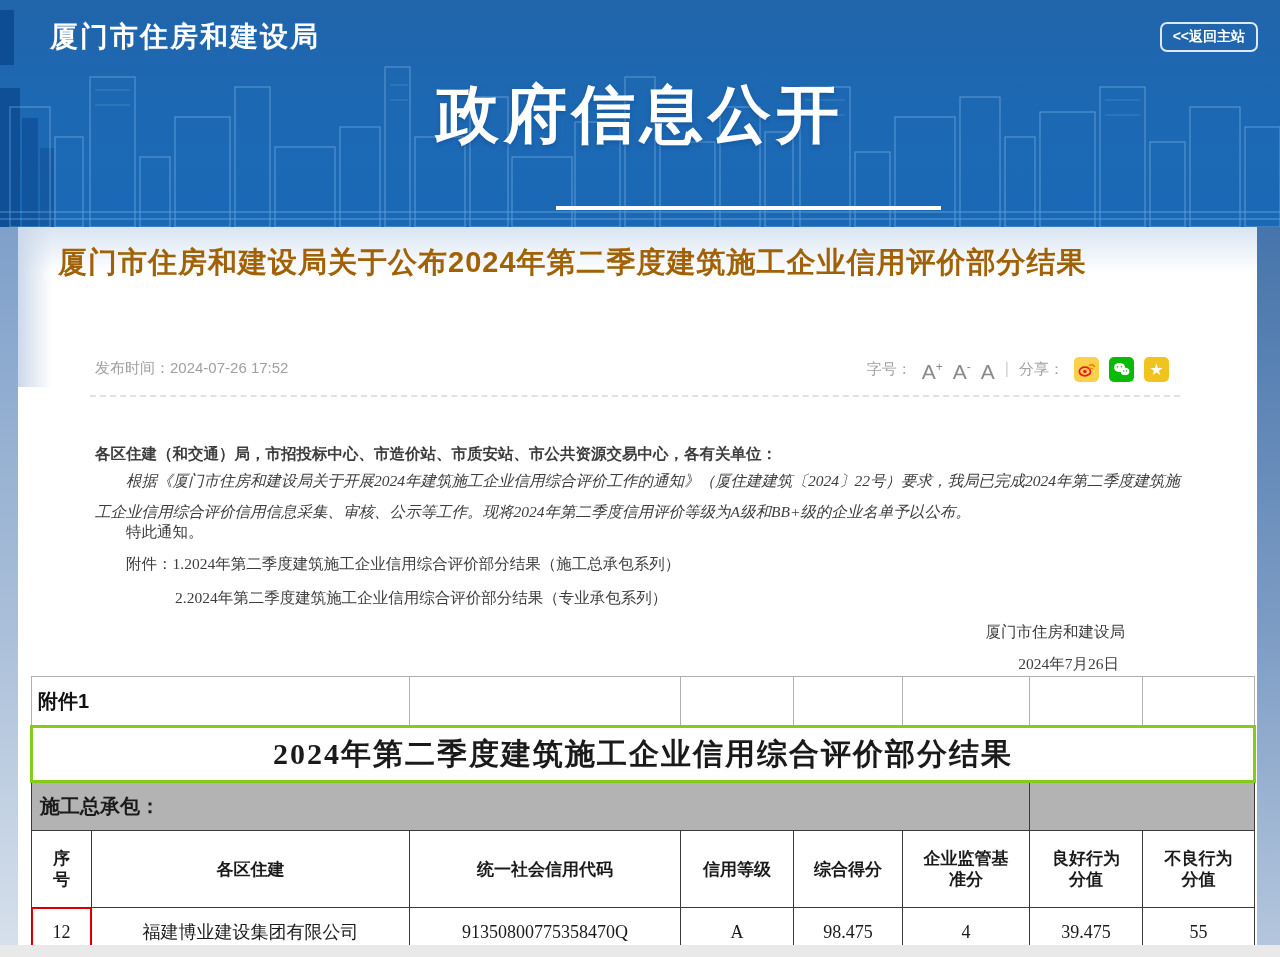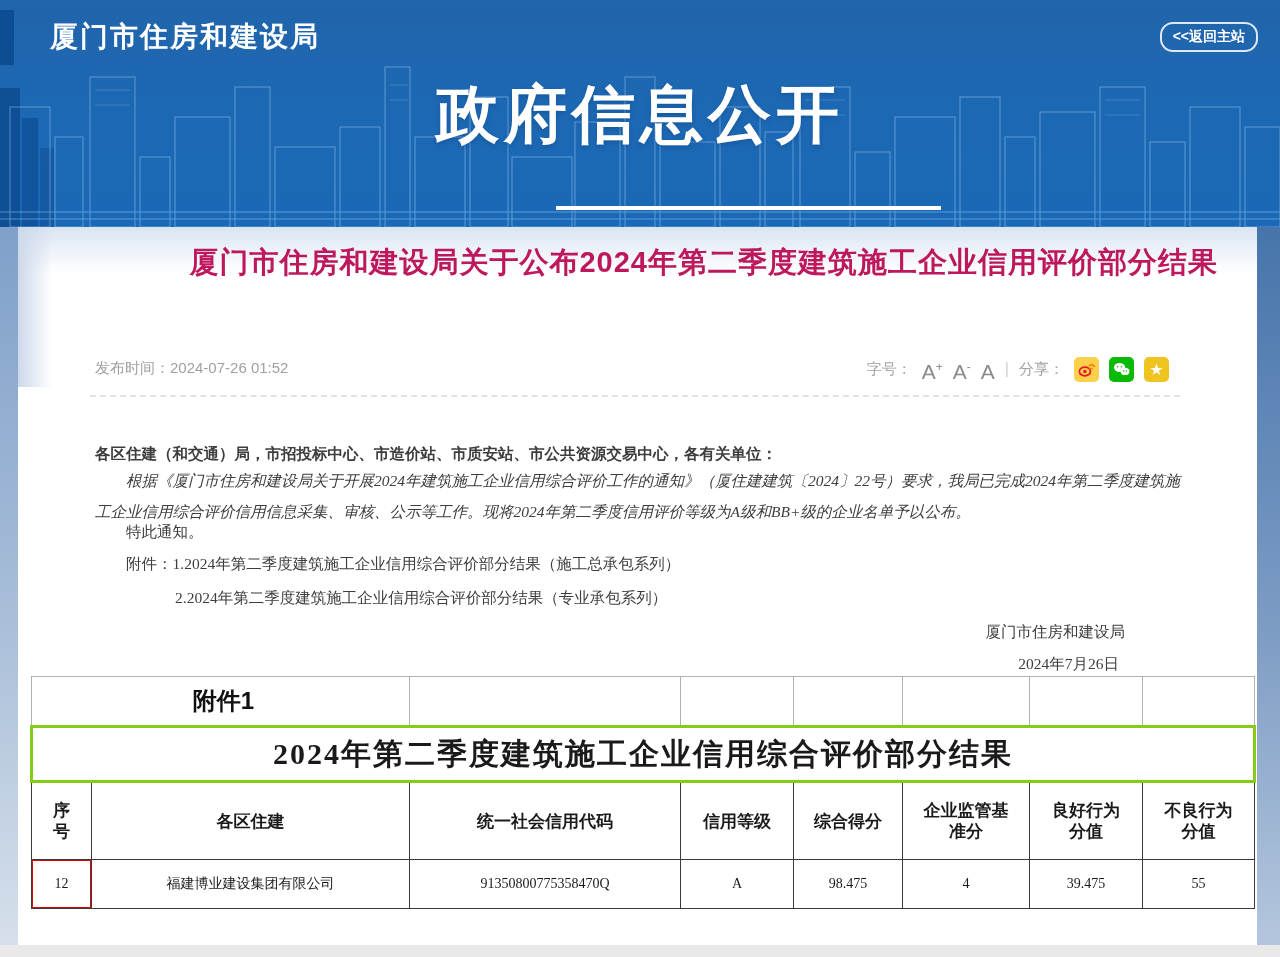--- a/index.html
+++ b/index.html
@@ -6,41 +6,41 @@
   html,body { background:#fff; }
   body { font-family:"Liberation Sans","DejaVu Sans",sans-serif; }
   #stage { position:relative; width:1280px; height:957px; overflow:hidden; background:#fff; margin:0 auto; }
 
   
   .banner { position:absolute; left:0; top:0; width:1280px; height:227px;
             background:linear-gradient(180deg,#2165ab 0%,#1d68b3 45%,#1a69b6 100%); }
   .banner svg.skyline { position:absolute; left:0; bottom:0; }
   .site-name { position:absolute; left:50px; top:18px; color:#fff; font-size:28px; font-weight:bold; letter-spacing:2px; }
   .back-btn { position:absolute; right:22px; top:22px; color:#fff; font-size:14px; font-weight:bold;
-              border:2px solid rgba(255,255,255,.85); border-radius:13px; padding:4px 11px; cursor:pointer; background:transparent; }
+              border:2px solid rgba(255,255,255,.85); border-radius:7px; padding:4px 11px; cursor:pointer; background:transparent; }
   .headline { position:absolute; left:0; top:72px; width:100%; text-align:center; color:#fff;
               font-size:63px; font-weight:bold; letter-spacing:5px; text-shadow:0 2px 4px rgba(0,40,90,.25); }
   .headline-underline { position:absolute; left:556px; top:206px; width:385px; height:4px; background:#fff; }
 
   
   .left-strip  { position:absolute; left:0; top:227px; width:18px; height:730px;
                  background:linear-gradient(180deg,#7fa0ca 0%,#aabfd9 55%,#d8e1ec 100%); }
   .right-strip { position:absolute; left:1257px; top:227px; width:23px; height:730px;
                  background:linear-gradient(180deg,#4674ab 0%,#7d9cc4 55%,#b6c8de 100%); }
   .bottom-band { position:absolute; left:0; top:945px; width:1280px; height:12px; background:#e9e9e9; z-index:6; }
 
   
   .card { position:absolute; left:18px; top:227px; width:1239px; height:718px; background:#fff; }
   .card .top-glow { position:absolute; left:0; top:0; width:100%; height:46px;
                     background:linear-gradient(180deg,#d9e5f2 0%,rgba(255,255,255,0) 100%); }
   .card .left-glow { position:absolute; left:0; top:0; width:34px; height:160px;
                      background:linear-gradient(90deg,#ccd9ea 0%,rgba(255,255,255,0) 100%); }
 
-  .article-title { position:absolute; left:40px; top:12px; width:1160px; text-align:right;
-                   color:#be185d; font-size:29px; font-weight:bold; line-height:47px; letter-spacing:1px; }
+  .article-title { position:absolute; left:40px; top:12px; width:1160px; text-align:left;
+                   color:#a16207; font-size:29px; font-weight:bold; line-height:47px; letter-spacing:1px; }
 
   .meta-row { position:absolute; left:0; top:126px; width:100%; height:32px; font-size:15px; color:#a0a0a0; }
   .publish { position:absolute; left:77px; top:6px; }
   .meta-right { position:absolute; right:88px; top:0; display:flex; align-items:center; gap:10px; height:32px; }
   .font-ctl { color:#8a8a8a; font-size:21px; cursor:pointer; line-height:32px; }
   .font-ctl sup { font-size:12px; }
   .meta-sep { color:#cfcfcf; font-size:16px; }
   .share-icon { width:25px; height:25px; border-radius:5px; display:inline-flex; align-items:center; justify-content:center; cursor:pointer; }
   .share-icon.weibo { background:#fbd14b; }
   .share-icon.wechat { background:#09bb07; }
@@ -61,23 +61,23 @@
   .attach-table { position:absolute; left:12px; top:449px; border-collapse:collapse; table-layout:fixed;
                   font-family:"Liberation Serif","DejaVu Serif",serif; color:#1a1a1a; }
   .attach-table td, .attach-table th { overflow:hidden; }
   tr.r-light td { border:1px solid #b0b0b0; }
   tr.r-title td { border:3px solid #84cc16; height:55px; text-align:center;
                   font-size:30px; font-weight:bold; letter-spacing:2px; }
   tr.r-section td { border:1px solid #3a3a3a; background:#b3b3b3; height:49px;
                     font-size:20px; font-weight:bold; padding-left:8px; }
   tr.r-head th { border:1px solid #3a3a3a; height:51px; font-size:17px; font-weight:bold;
                  text-align:center; line-height:21px; padding:17px; }
-  tr.r-data td { border:1px solid #3a3a3a; height:49px; font-size:14px; text-align:center; }
+  tr.r-data td { border:1px solid #3a3a3a; height:49px; font-size:18px; text-align:center; }
   td.attach-label { font-family:"Liberation Sans","DejaVu Sans",sans-serif; font-weight:bold;
-                    font-size:24px; color:#111; padding-left:6px; height:50px;text-align:center; }
+                    font-size:20px; color:#111; padding-left:6px; height:50px; }
   .seq-cell { position:relative; }
   .red-box { position:absolute; left:-2px; top:-2px; right:-2px; bottom:-2px;
              border:3px solid #e60000; pointer-events:none; z-index:5; }
 </style>
 </head>
 <body>
 
 <div id="stage">
 
   <div class="banner">
@@ -145,21 +145,21 @@
   <div class="card">
     <div class="top-glow"></div>
     <div class="left-glow"></div>
 
     <div class="article-title">
       <div>厦门市住房和建设局关于公布2024年第二季度建筑施工企业信用评价部分结果</div>
     </div>
 
     <div class="meta-row">
       <div class="publish">
-        <span>发布时间：</span><span>2024-07-26 01:52</span>
+        <span>发布时间：</span><span>2024-07-26 17:52</span>
       </div>
       <div class="meta-right">
         <span>字号：</span>
         <span class="font-ctl"><span>A</span><sup>+</sup></span>
         <span class="font-ctl"><span>A</span><sup>-</sup></span>
         <span class="font-ctl"><span>A</span><sup></sup></span>
         <span class="meta-sep">|</span>
         <span>分享：</span>
         <span class="share-icon weibo">
           <svg width="19" height="19" viewBox="0 0 24 24">
@@ -212,20 +212,24 @@
           <td></td>
           <td></td>
           <td></td>
           <td></td>
           <td></td>
           <td></td>
         </tr>
         <tr class="r-title">
           <td colspan="8">2024年第二季度建筑施工企业信用综合评价部分结果</td>
         </tr>
+        <tr class="r-section">
+          <td colspan="6">施工总承包：</td>
+          <td colspan="2"></td>
+        </tr>
         <tr class="r-head">
           <th>序号</th>
           <th>各区住建</th>
           <th>统一社会信用代码</th>
           <th>信用等级</th>
           <th>综合得分</th>
           <th>企业监管基准分</th>
           <th>良好行为分值</th>
           <th>不良行为分值</th>
         </tr>

